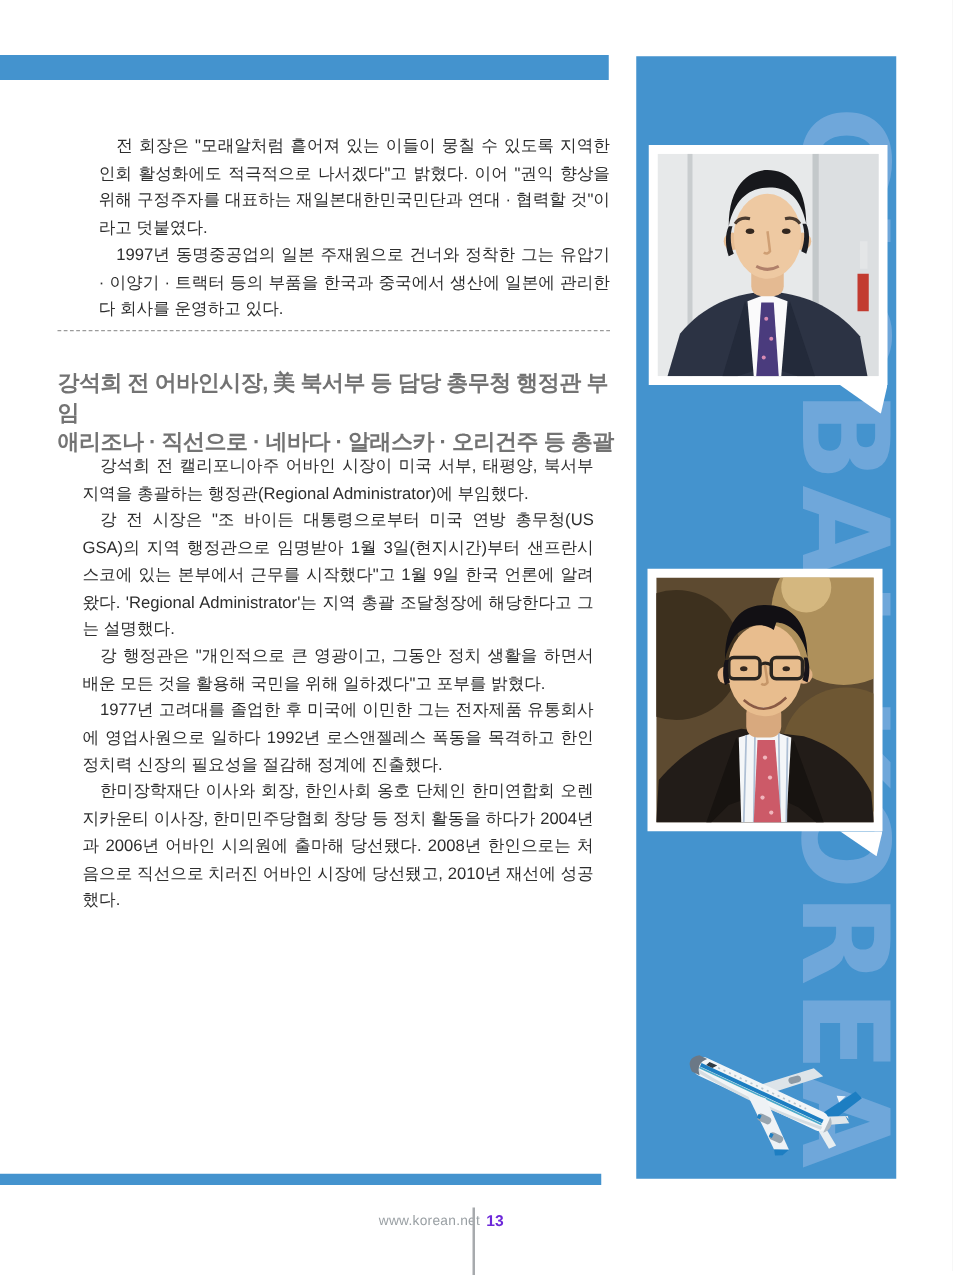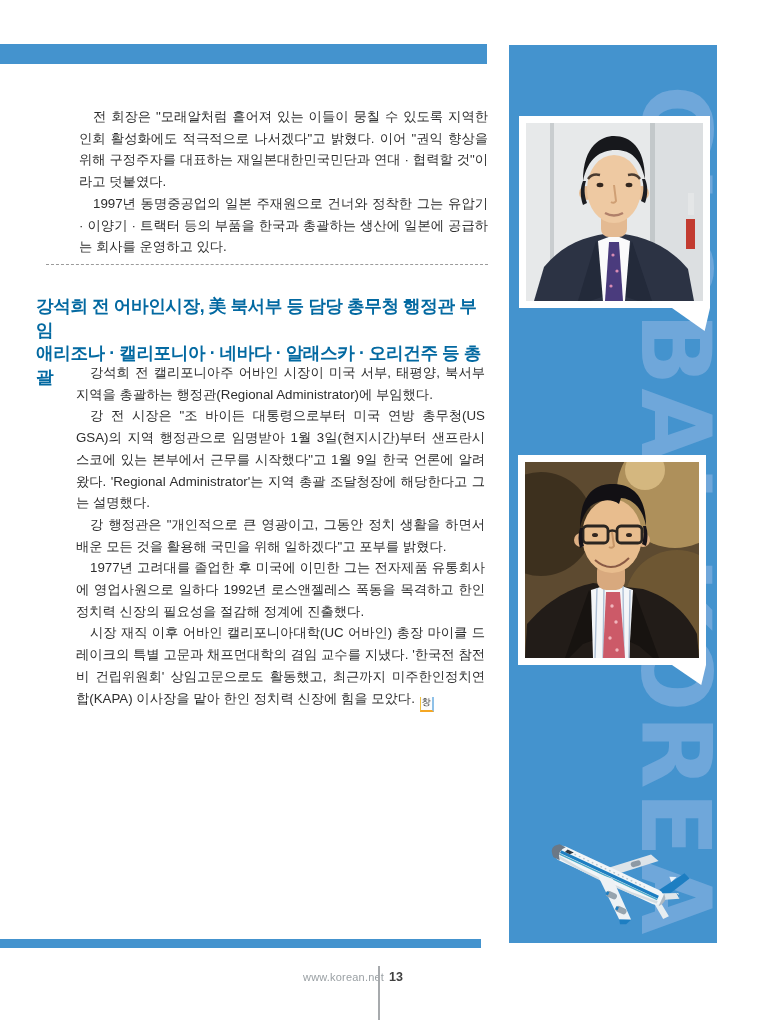--- a/index.html
+++ b/index.html
@@ -10,23 +10,23 @@
   
   .top-bar{position:absolute;left:0;top:44px;width:487px;height:20px;background:#4493ce;}
   .bottom-bar{position:absolute;left:0;top:939px;width:481px;height:9px;background:#4493ce;}
 
   
   .article-top{position:absolute;left:79px;top:106px;width:409px;
     font-size:13.3px;line-height:21.7px;text-align:justify;}
   .article-top p,.article-main-body p{margin:0;text-indent:14px;word-break:normal;}
   .dashed-divider{position:absolute;left:46px;top:264px;width:442px;height:0;
     border-top:1px dashed #9b9b9b;}
-  .headline{position:absolute;left:36px;top:295px;width:455px;
-    font-size:17.6px;line-height:23.5px;font-weight:bold;color:#0369a1;letter-spacing:-0.4px;}
-  .article-main-body{position:absolute;left:76px;top:362px;width:409px;
+  .headline{position:absolute;left:46px;top:295px;width:455px;
+    font-size:17.6px;line-height:23.5px;font-weight:bold;color:#737373;letter-spacing:-0.4px;}
+  .article-main-body{position:absolute;left:66px;top:362px;width:409px;
     font-size:13.3px;line-height:21.7px;text-align:justify;}
   .end-mark{display:inline-block;width:11px;height:13px;margin-left:5px;vertical-align:-2px;
     font-size:9px;line-height:11px;text-align:center;color:#3b3b3b;background:#fdfdfd;
     border-right:2px solid #8fc1e8;border-bottom:2px solid #f5a623;border-left:1px solid #f0c040;
     text-indent:0;}
 
   
   .sidebar{position:absolute;left:509px;top:45px;width:208px;height:898px;
     background:#4493ce;overflow:hidden;}
   .watermark{position:absolute;right:2px;writing-mode:vertical-rl;text-orientation:mixed;
@@ -43,47 +43,47 @@
     clip-path:polygon(0 0,100% 0,86% 100%);}
   .photo2 .photo-tail{width:34px;height:20px;}
 
   .plane{position:absolute;left:28px;top:772px;width:150px;height:120px;z-index:3;}
   .plane svg{display:block;width:100%;height:100%;transform:rotate(25deg);}
 
   
   .footer-site{position:absolute;left:303px;top:971px;width:72px;font-size:11px;
     color:#9aa0a4;letter-spacing:0.2px;}
   .footer-divider{position:absolute;left:378px;top:966px;width:2px;height:54px;background:#a7aaad;}
-  .footer-page{position:absolute;left:389px;top:970px;font-size:12.5px;font-weight:bold;color:#404040;}
+  .footer-page{position:absolute;left:389px;top:970px;font-size:12.5px;font-weight:bold;color:#6d28d9;}
 </style>
 </head>
 <body>
 
 <div class="page">
 
   <div class="top-bar"></div>
 
   <section class="article-top">
     <p>전 회장은 "모래알처럼 흩어져 있는 이들이 뭉칠 수 있도록 지역한인회 활성화에도 적극적으로 나서겠다"고 밝혔다. 이어 "권익 향상을 위해 구정주자를 대표하는 재일본대한민국민단과 연대 · 협력할 것"이라고 덧붙였다.</p>
-    <p>1997년 동명중공업의 일본 주재원으로 건너와 정착한 그는 유압기 · 이양기 · 트랙터 등의 부품을 한국과 총괄하는 생산에 일본에 공급하는 회사를 운영하고 있다.</p>
+    <p>1997년 동명중공업의 일본 주재원으로 건너와 정착한 그는 유압기 · 이양기 · 트랙터 등의 부품을 한국과 중국에서 생산에 일본에 관리한다 회사를 운영하고 있다.</p>
   </section>
 
   <div class="dashed-divider"></div>
 
   <h2 class="headline" style="margin:0;">
     <div>강석희 전 어바인시장, 美 북서부 등 담당 총무청 행정관 부임</div>
-    <div>애리조나 · 캘리포니아 · 네바다 · 알래스카 · 오리건주 등 총괄</div>
+    <div>애리조나 · 직선으로 · 네바다 · 알래스카 · 오리건주 등 총괄</div>
   </h2>
 
   <section class="article-main-body">
     <p>강석희 전 캘리포니아주 어바인 시장이 미국 서부, 태평양, 북서부 지역을 총괄하는 행정관(Regional Administrator)에 부임했다.</p>
     <p>강 전 시장은 "조 바이든 대통령으로부터 미국 연방 총무청(US GSA)의 지역 행정관으로 임명받아 1월 3일(현지시간)부터 샌프란시스코에 있는 본부에서 근무를 시작했다"고 1월 9일 한국 언론에 알려왔다. 'Regional Administrator'는 지역 총괄 조달청장에 해당한다고 그는 설명했다.</p>
     <p>강 행정관은 "개인적으로 큰 영광이고, 그동안 정치 생활을 하면서 배운 모든 것을 활용해 국민을 위해 일하겠다"고 포부를 밝혔다.</p>
     <p>1977년 고려대를 졸업한 후 미국에 이민한 그는 전자제품 유통회사에 영업사원으로 일하다 1992년 로스앤젤레스 폭동을 목격하고 한인 정치력 신장의 필요성을 절감해 정계에 진출했다.</p>
-    <p><span>시장 재직 이후 어바인 캘리포니아대학(UC 어바인) 총장 마이클 드레이크의 특별 고문과 채프먼대학의 겸임 교수를 지냈다. '한국전 참전비 건립위원회' 상임고문으로도 활동했고, 최근까지 미주한인정치연합(KAPA) 이사장을 맡아 한인 정치력 신장에 힘을 모았다.</span><span class="end-mark">창</span></p>
+    <p>한미장학재단 이사와 회장, 한인사회 옹호 단체인 한미연합회 오렌지카운티 이사장, 한미민주당협회 창당 등 정치 활동을 하다가 2004년과 2006년 어바인 시의원에 출마해 당선됐다. 2008년 한인으로는 처음으로 직선으로 치러진 어바인 시장에 당선됐고, 2010년 재선에 성공했다.</p>
   </section>
 
   <aside class="sidebar">
     <div class="watermark wm-top">GLOBAL</div>
     <div class="watermark wm-bottom">KOREAN</div>
 
     <figure class="photo photo1">
       <svg viewBox="0 0 177 178">
         <rect x="0" y="0" width="177" height="178" fill="#e7e9ea"></rect>
         <rect x="128" y="0" width="49" height="178" fill="#dcdfe1"></rect>

